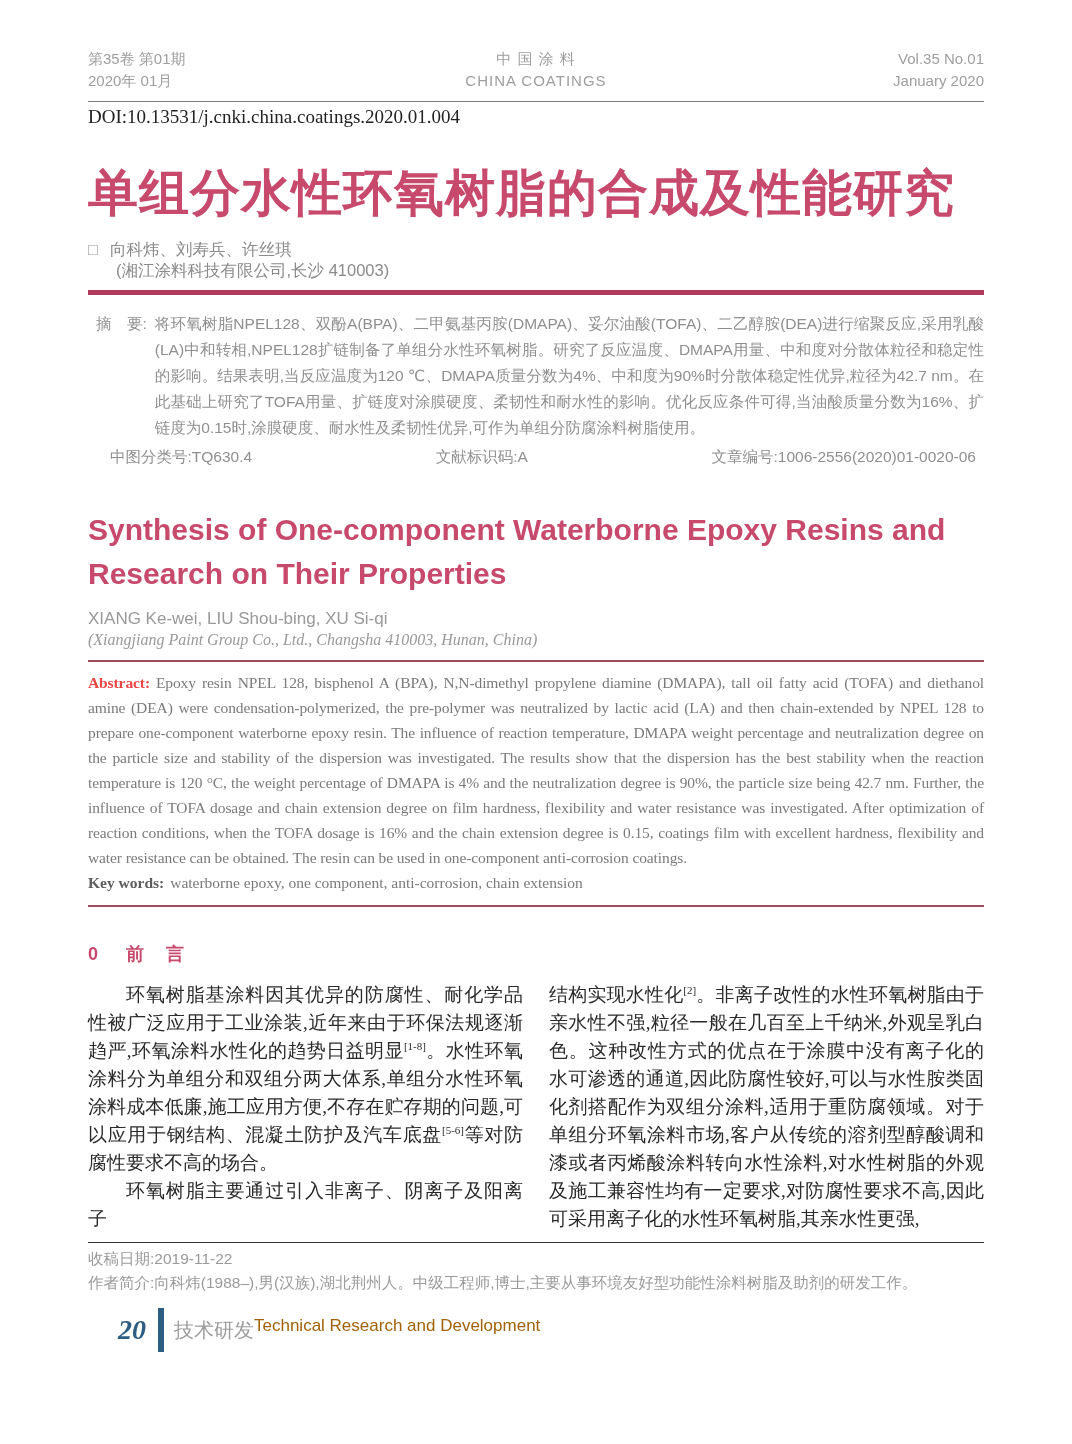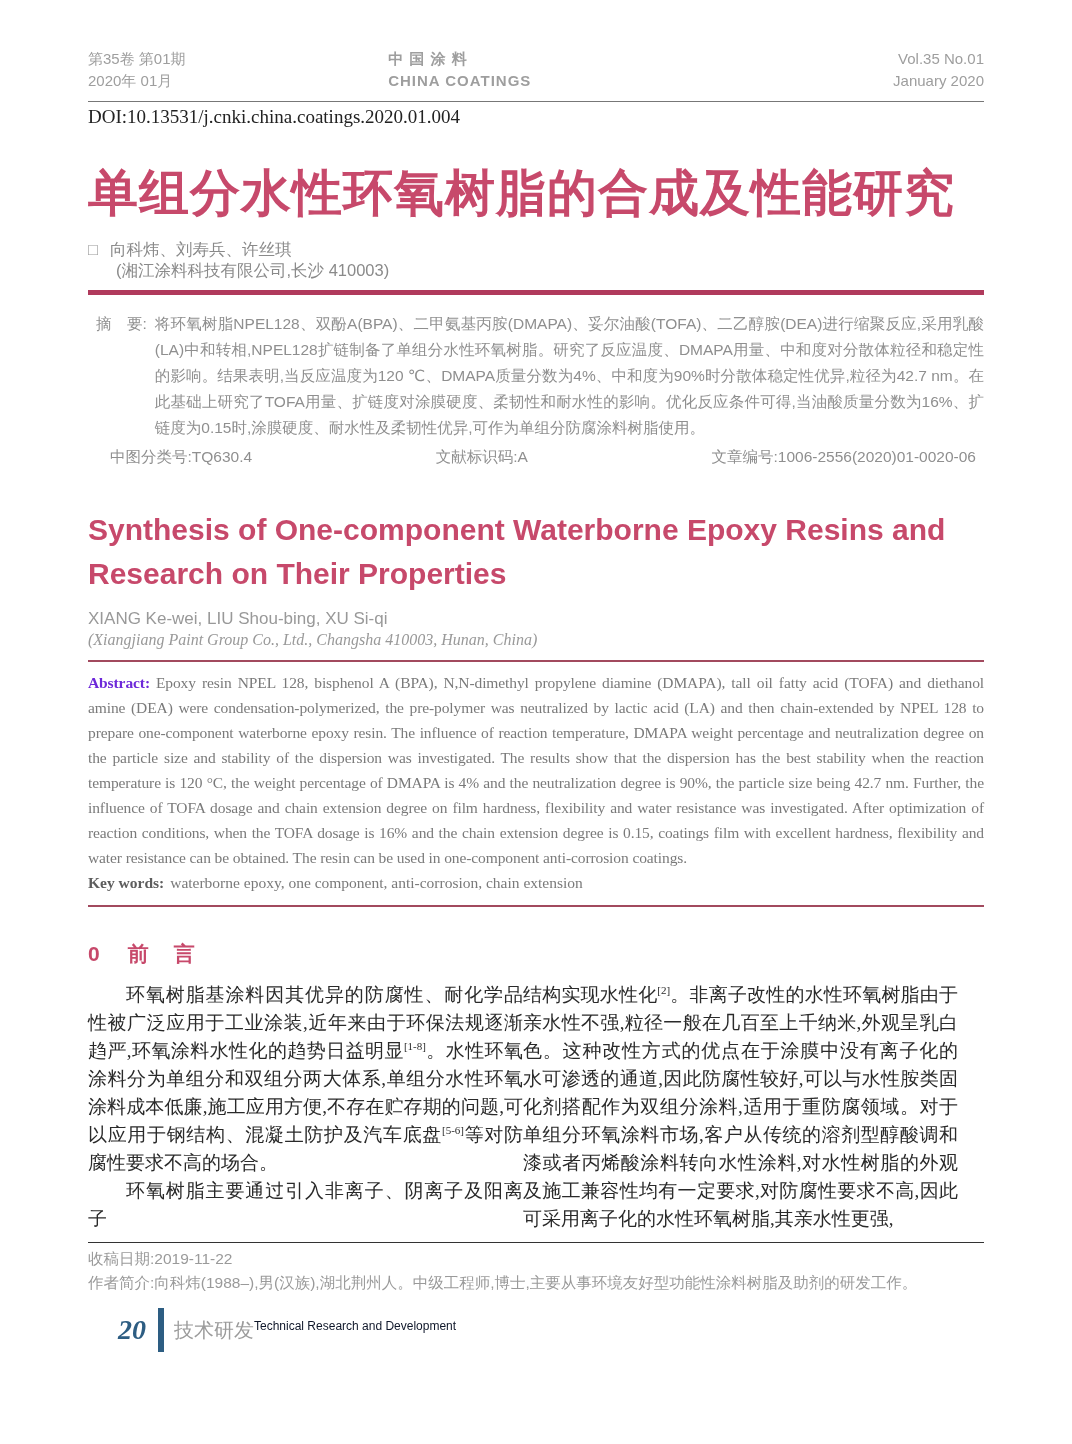--- a/index.html
+++ b/index.html
@@ -19,21 +19,21 @@
   .jheader {
     display: flex;
     justify-content: space-between;
     align-items: flex-start;
     color: #9e9e9e;
     font-family: "Liberation Sans", "DejaVu Sans", sans-serif;
     font-size: 15px;
     line-height: 22px;
   }
   .jheader .col { width: 33%; }
-  .jheader .col.center { text-align: left; letter-spacing: 1px; font-weight: bold; }
+  .jheader .col.center { text-align: center; letter-spacing: 1px; }
   .jheader .col.right { text-align: right; }
   .jheader-rule {
     border: none;
     border-top: 1.5px solid #777;
     margin-top: 9px;
   }
   .doi {
     margin-top: 5px;
     font-size: 19px;
     line-height: 20px;
@@ -129,41 +129,42 @@
   }
   
   .abstract-en {
     margin-top: 8px;
     color: #7a7a7a;
     font-size: 15.5px;
     line-height: 25px;
     text-align: justify;
     letter-spacing: -0.1px;
   }
-  .abstract-en .b { font-weight: 700; color: #6d28d9; margin-right: 6px; }
+  .abstract-en .b { font-weight: 700; color: #ef4444; margin-right: 6px; }
   .keywords-en {
     color: #7a7a7a;
     font-size: 15.5px;
     line-height: 25px;
   }
   .keywords-en .b { font-weight: 700; color: #5d5d5d; margin-right: 6px; }
   
   .section-heading {
     margin-top: 32px;
     color: #c7496b;
     font-family: "Liberation Sans", "DejaVu Sans", sans-serif;
     font-weight: 700;
-    font-size: 21px;
+    font-size: 18px;
     line-height: 30px;
   }
   .section-heading .num { margin-right: 28px; }
   .section-heading .ttl { letter-spacing: 2px; }
   .columns {
     margin-top: 12px;
     display: flex;
+    gap: 26px;
   }
   .colmn { width: 435px; font-size: 19px; line-height: 28px; text-align: justify; color: #2a2a2a; }
   .colmn p.ind { text-indent: 2em; }
   .colmn sup { font-size: 11px; line-height: 0; }
   
   .footnote-rule {
     border: none;
     border-top: 1.5px solid #333;
     margin-top: 9px;
   }
@@ -197,23 +198,23 @@
     margin-right: 10px;
   }
   .footer-badge .labels { display: flex; justify-content: center; }
   .footer-badge .cn {
     color: #9b9b9b;
     font-family: "Liberation Sans", "DejaVu Sans", sans-serif;
     font-size: 20px;
     line-height: 24px;
   }
   .footer-badge .en {
-    color: #0f172a;
-    font-family: "Liberation Sans", "DejaVu Sans", sans-serif;
-    font-size: 12px;
+    color: #a16207;
+    font-family: "Liberation Sans", "DejaVu Sans", sans-serif;
+    font-size: 17px;
     line-height: 16px;
   }
 </style>
 </head>
 <body>
 
 <div class="page">
 
   <div class="jheader">
     <div class="col left">

